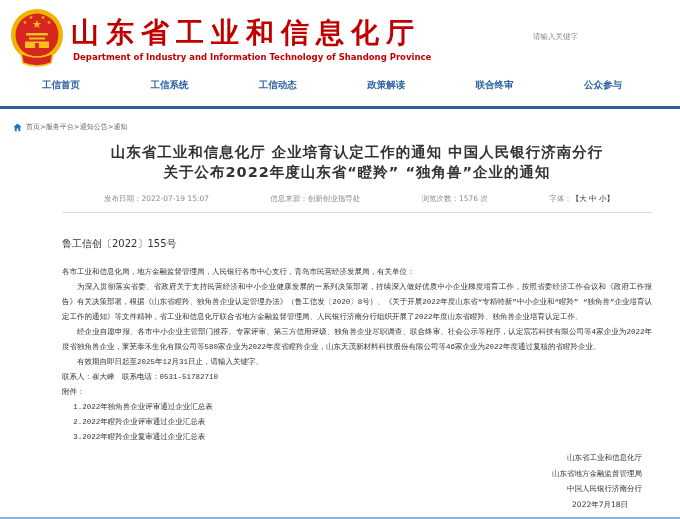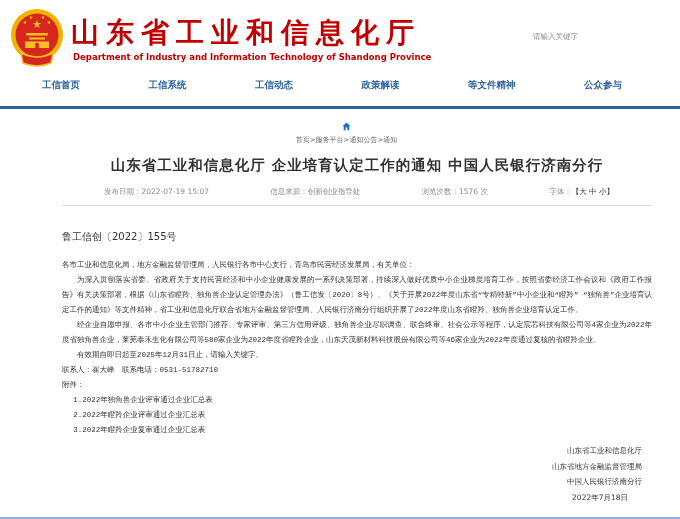--- a/index.html
+++ b/index.html
@@ -17,21 +17,21 @@
   .search-input::placeholder { color:#8a8a8a; }
 
   
   .nav { display:flex; justify-content:space-between; align-items:center; height:30px;
          padding:0 58px 12px 42px; background:#fff; }
   .nav-item { font-size:9.5px; font-weight:bold; color:#2d64a0; text-decoration:none; cursor:pointer; }
   .blue-bar { height:3px; background:#2f6294; }
 
   
   .breadcrumb { display:flex; align-items:center; gap:4px; margin:13px 0 0 13px;
-                font-size:7px; color:#666; cursor:pointer;flex-direction:column; }
+                font-size:7px; color:#666; cursor:pointer; }
 
   
   .article { width:590px; margin:10px 0 0 62px; }
   .art-title { font-size:14.5px; font-weight:bold; color:#333; text-align:center;
                line-height:20px; letter-spacing:1px; margin-top:8px; }
   .meta { display:flex; justify-content:space-between; align-items:center; margin-top:12px;
           padding:0 38px 8px 42px; border-bottom:1px solid #dcdcdc; font-size:7.5px; color:#8a8a8a; }
   .meta .val { color:#8a8a8a; }
   .font-ctl { color:#333; cursor:pointer; }
   .doc-number { font-size:10px; color:#333; margin-top:24px; }
@@ -71,35 +71,36 @@
   <div class="site-title">山东省工业和信息化厅</div>
   <div class="site-subtitle">Department of Industry and Information Technology of Shandong Province</div>
   <input class="search-input" type="text" placeholder="请输入关键字" style="">
 </div>
 
 <div class="nav">
   <a class="nav-item">工信首页</a>
   <a class="nav-item">工信系统</a>
   <a class="nav-item">工信动态</a>
   <a class="nav-item">政策解读</a>
-  <a class="nav-item">等文件精神</a>
+  <a class="nav-item">联合终审</a>
   <a class="nav-item">公众参与</a>
 </div>
 <div class="blue-bar"></div>
 
 <div class="breadcrumb">
   <svg width="9" height="9" viewBox="0 0 10 10">
     <path d="M5,0.5 L9.6,4.8 H8.1 V9.2 H5.9 V6.2 H4.1 V9.2 H1.9 V4.8 H0.4 Z" fill="#1f74c0"></path>
   </svg>
   <span>首页&gt;服务平台&gt;通知公告&gt;通知</span>
 </div>
 
 <div class="article">
   <div class="art-title">
     <div>山东省工业和信息化厅 企业培育认定工作的通知 中国人民银行济南分行</div>
+    <div>关于公布2022年度山东省“瞪羚” “独角兽”企业的通知</div>
   </div>
 
   <div class="meta">
     <span>
       <span>发布日期：</span><span class="val">2022-07-19 15:07</span>
     </span>
     <span>
       <span>信息来源：</span><span class="val">创新创业指导处</span>
     </span>
     <span>

